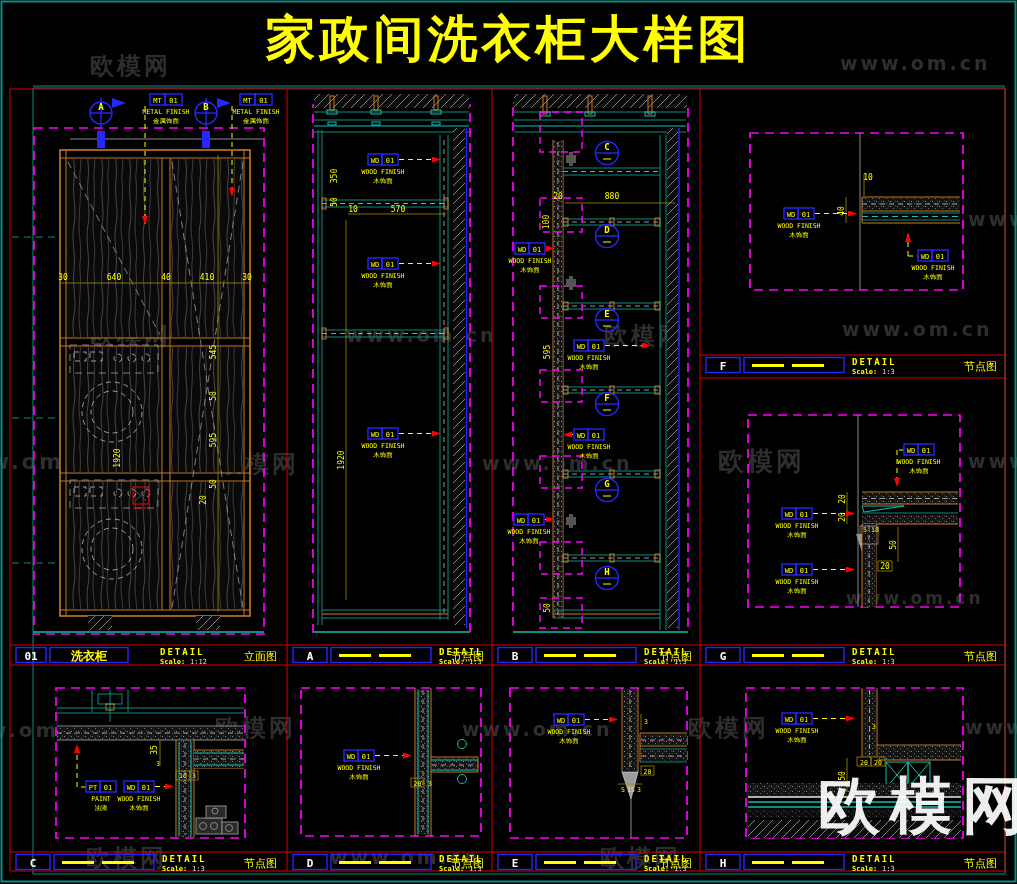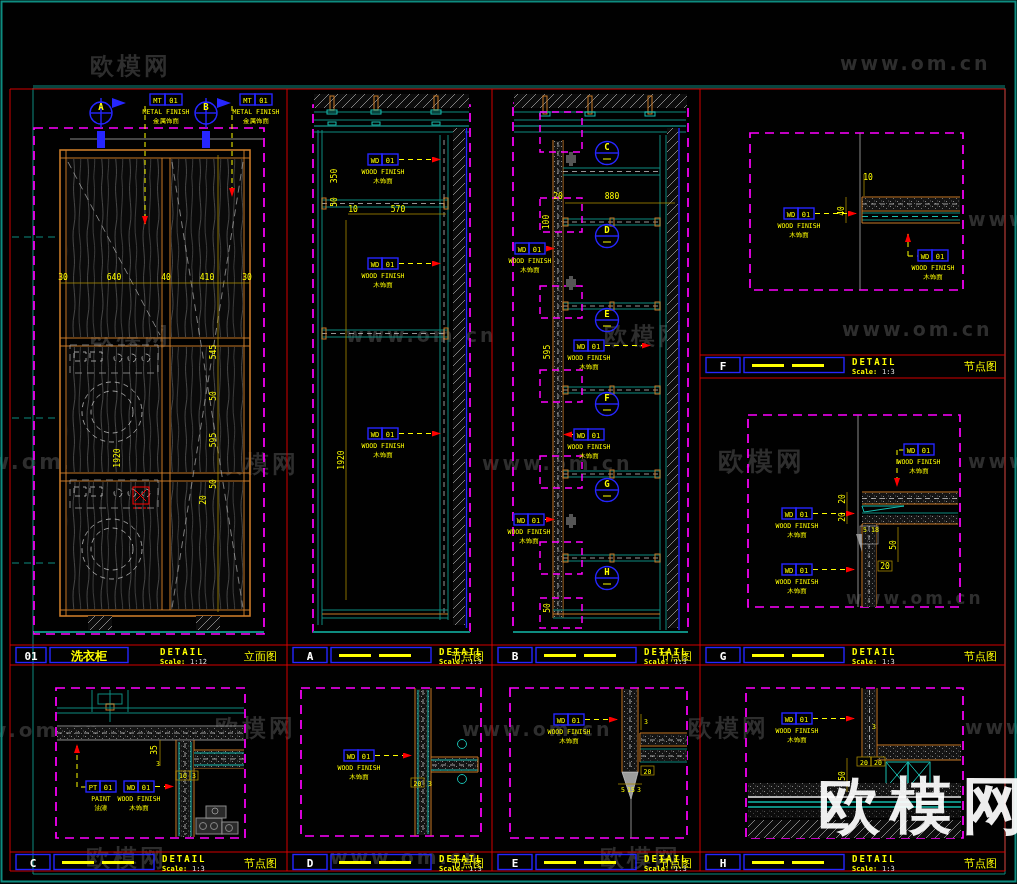--- a/index.html
+++ b/index.html
@@ -65,20 +65,21 @@
       <div class="wm" style="left: 846px; top: 588px; font-size: 17px;">www.om.cn</div>
       <div class="wm" style="left: -55px; top: 718px; font-size: 20px;">www.om.cn</div>
       <div class="wm" style="left: 215px; top: 712px; font-size: 24px;">欧模网</div>
       <div class="wm" style="left: 462px; top: 718px; font-size: 19px;">www.om.cn</div>
       <div class="wm" style="left: 688px; top: 712px; font-size: 24px;">欧模网</div>
       <div class="wm" style="left: 965px; top: 716px; font-size: 19px;">www.om.cn</div>
       <div class="wm" style="left: 86px; top: 842px; font-size: 24px;">欧模网</div>
       <div class="wm" style="left: 330px; top: 846px; font-size: 19px;">www.om.cn</div>
       <div class="wm" style="left: 600px; top: 842px; font-size: 24px;">欧模网</div>
     </div>
+  <div class="title">家政间洗衣柜大样图</div>
 
   <svg class="drawing" width="1017" height="884" viewBox="0 0 1017 884">
     <defs>
       <pattern id="spk" width="7" height="5" patternUnits="userSpaceOnUse">
         <rect width="7" height="5" fill="#141414"></rect>
         <rect x="1" y="1" width="1" height="1" fill="#8a8a8a"></rect>
         <rect x="4" y="3" width="1" height="1" fill="#6f6f6f"></rect>
         <rect x="6" y="0.5" width="1" height="1" fill="#5a5a5a"></rect>
       </pattern>
       <pattern id="wood" width="14" height="90" patternUnits="userSpaceOnUse">

